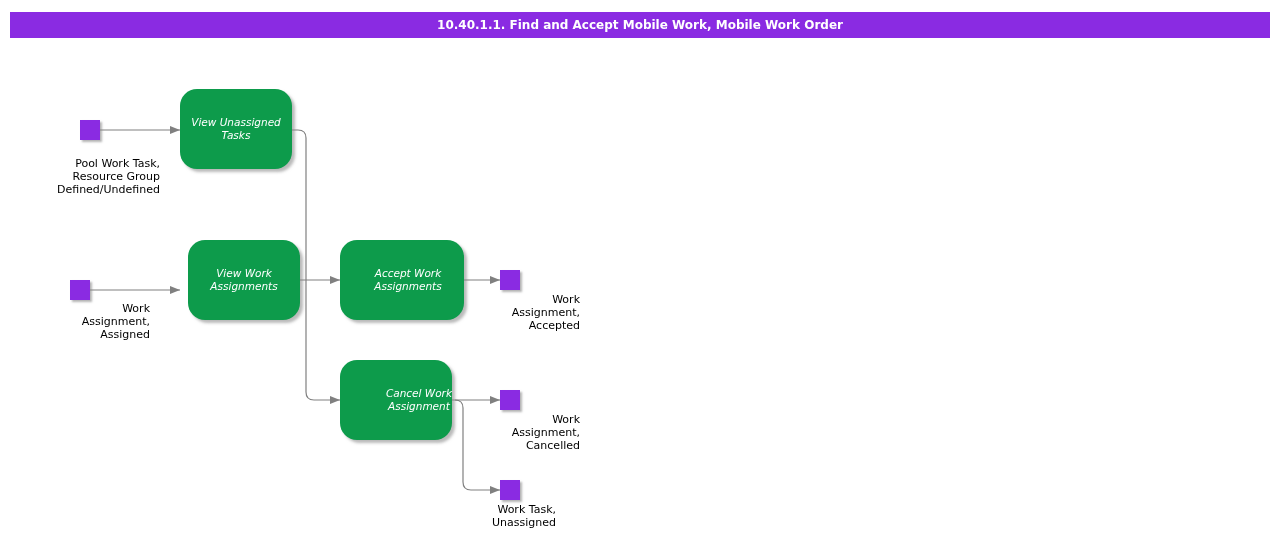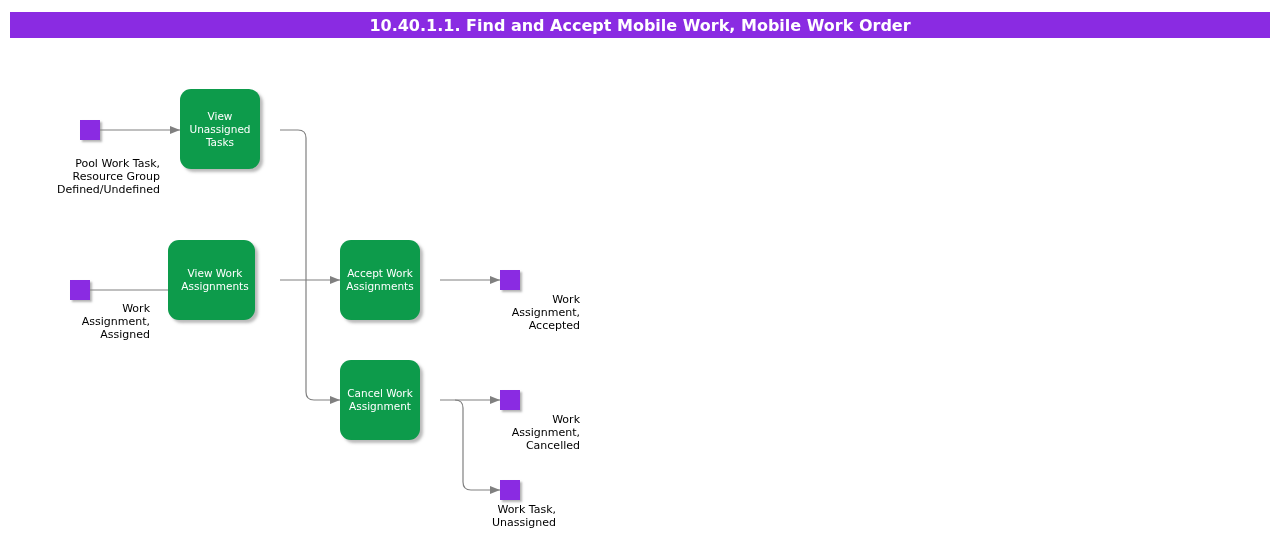--- a/index.html
+++ b/index.html
@@ -2,36 +2,36 @@
 <html><head>
 <meta charset="utf-8">
 <style>
   html,body{margin:0;padding:0;background:#ffffff;}
   .canvas{
     position:relative;width:1280px;height:540px;background:#ffffff;
     font-family:"DejaVu Sans","Liberation Sans",sans-serif;overflow:hidden;
   }
   .titlebar{
     position:absolute;left:10px;top:12px;width:1260px;height:26px;
-    background:#8A2BE2;color:#ffffff;font-size:16px;font-weight:bold;
+    background:#8A2BE2;color:#ffffff;font-size:12px;font-weight:bold;
     display:flex;align-items:center;justify-content:center;
   }
   .connectors{position:absolute;left:0;top:0;width:1280px;height:540px;}
   .activity{
-    position:absolute;width:80px;height:80px;background:#0D9B4B;border-radius:11px;
+    position:absolute;width:112px;height:80px;background:#0D9B4B;border-radius:17px;
     box-shadow:3px 3px 3px rgba(130,130,130,0.55);
-    display:flex;align-items:center;justify-content:center;cursor:pointer;
+    display:flex;align-items:center;justify-content:center;cursor:pointer;font-style:italic;
   }
   .alabel{
     color:#ffffff;font-size:10.5px;line-height:13px;text-align:center;white-space:pre-line;
   }
   .a1{left:180px;top:89px;}
-  .a2{left:168px;top:240px;padding-left:7px;}
-  .a3{left:340px;top:240px;}
-  .a4{left:340px;top:360px;}
+  .a2{left:188px;top:240px;}
+  .a3{left:340px;top:240px;padding-left:12px;}
+  .a4{left:340px;top:360px;justify-content:flex-end;}
   .event{
     position:absolute;width:20px;height:20px;background:#8A2BE2;
     box-shadow:2px 2px 2px rgba(130,130,130,0.6);cursor:pointer;
   }
   .e1{left:80px;top:120px;}
   .e2{left:70px;top:280px;}
   .e3{left:500px;top:270px;}
   .e4{left:500px;top:390px;}
   .e5{left:500px;top:480px;}
   .elabel{

